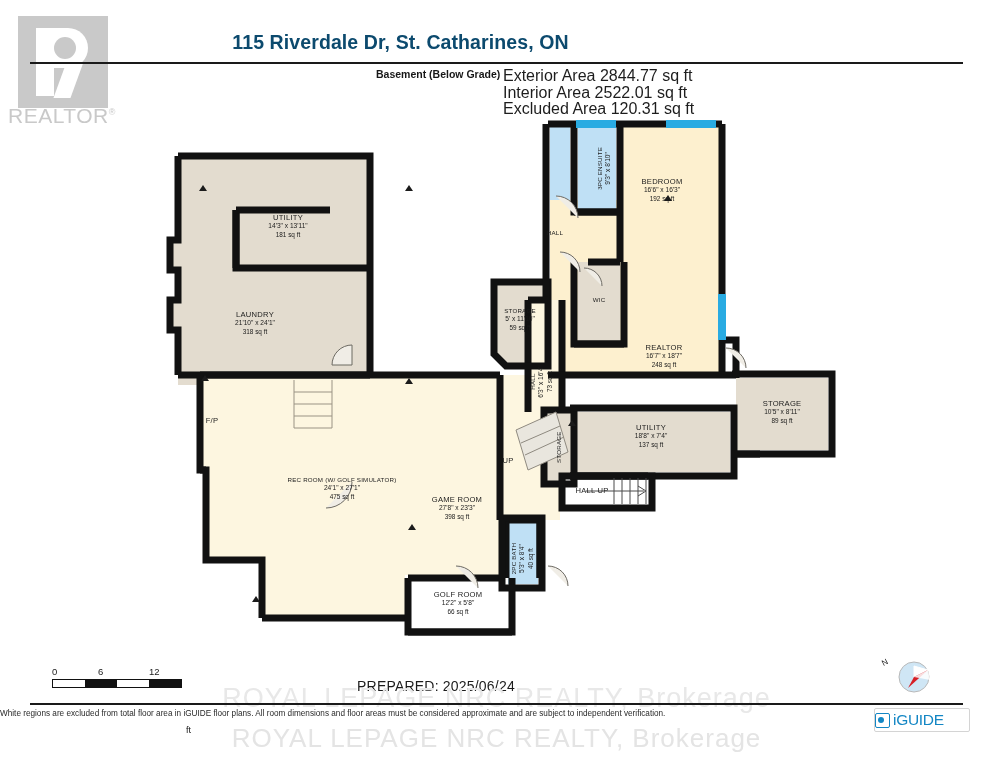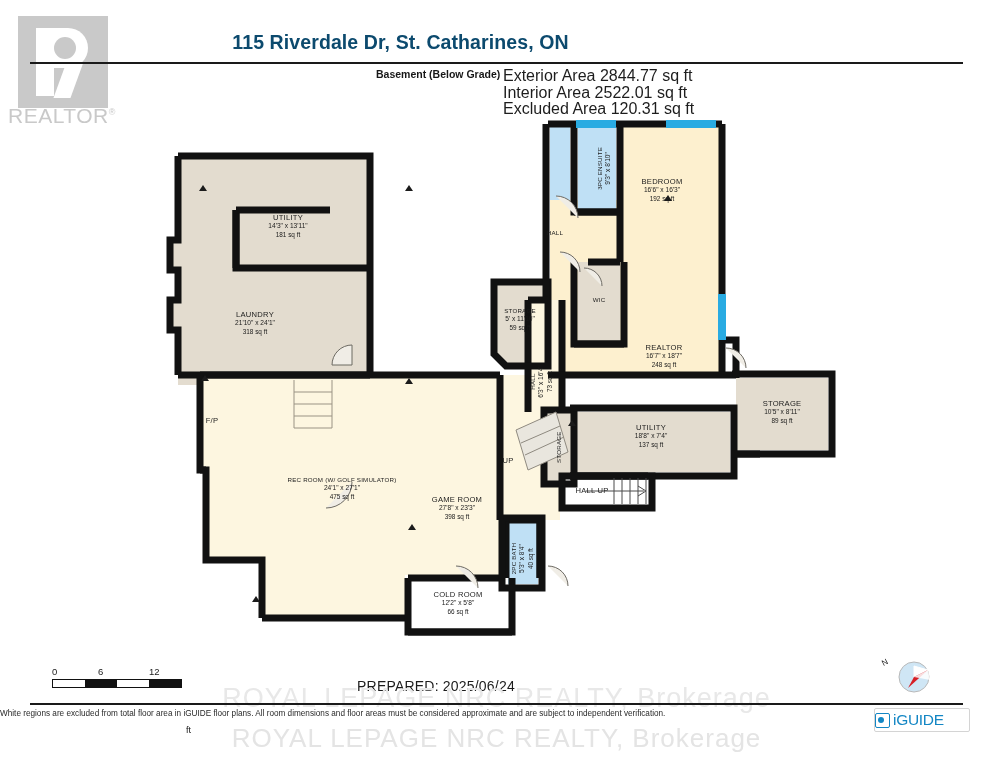--- a/index.html
+++ b/index.html
@@ -366,21 +366,21 @@
     <div class="sf">398 sq ft</div>
   </div>
 
   <div class="rlabel vert tiny" style="left:494px;top:546px;width:58px;transform:rotate(-90deg);">
     <div class="nm">2PC BATH</div>
     <div class="dm">5'3" x 8'4"</div>
     <div class="sf">40 sq ft</div>
   </div>
 
   <div class="rlabel" style="left:414px;top:591px;width:88px;">
-    <div class="nm">COLD ROOM</div>
+    <div class="nm">GOLF ROOM</div>
     <div class="dm">12'2" x 5'8"</div>
     <div class="sf">66 sq ft</div>
   </div>
 
   <div class="rlabel" style="left:199px;top:417px;width:26px;">
     <div class="nm">F/P</div>
   </div>
 
   <div class="rlabel" style="left:497px;top:457px;width:22px;">
     <div class="nm">UP</div>

